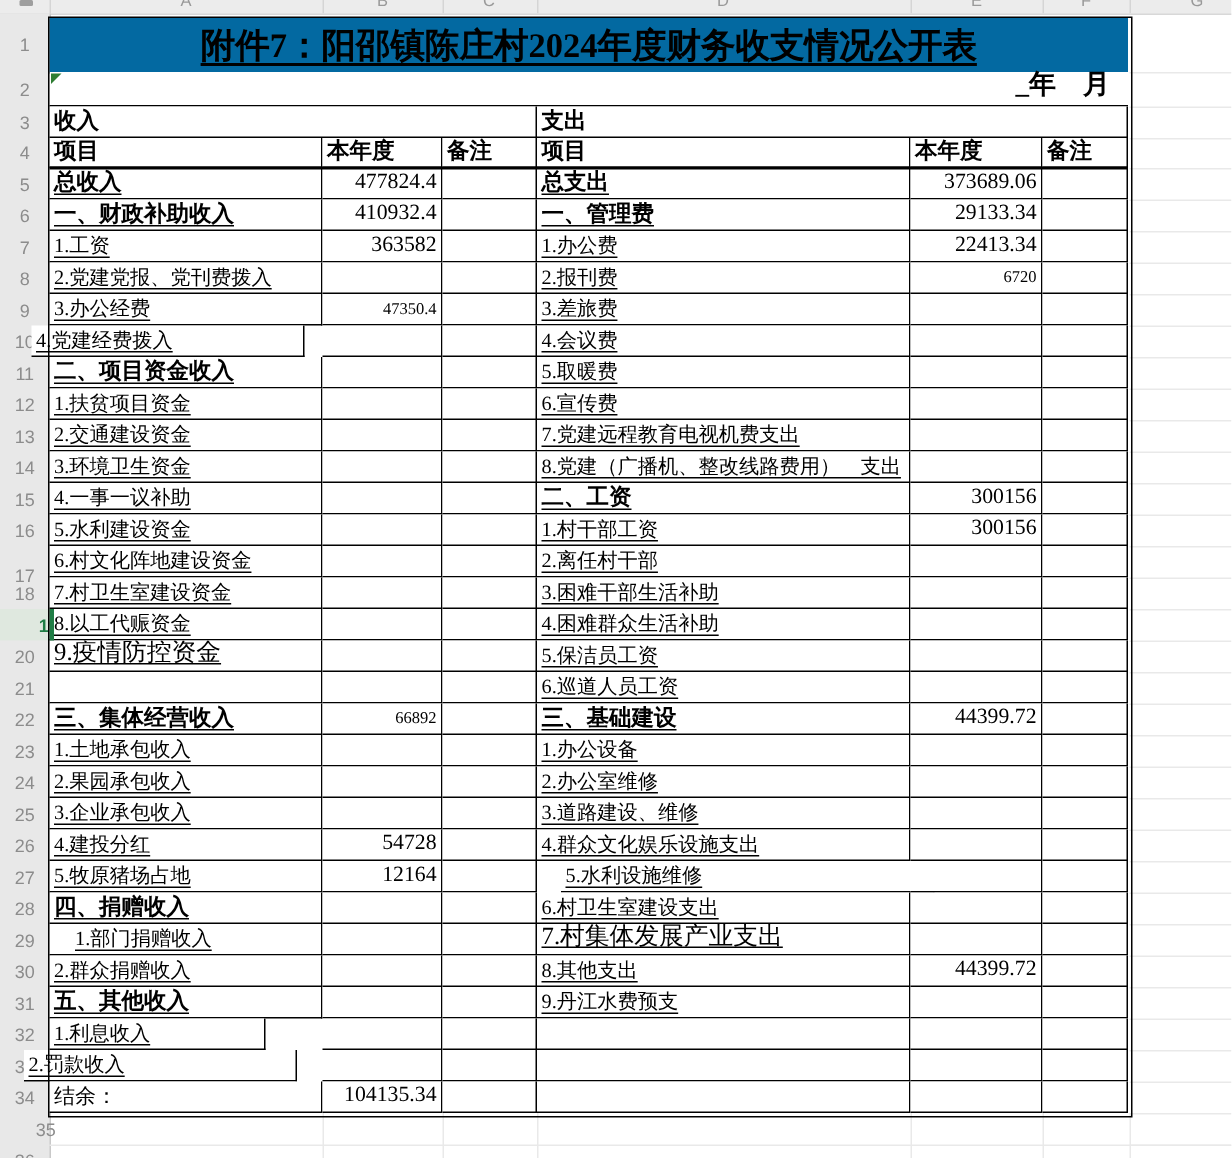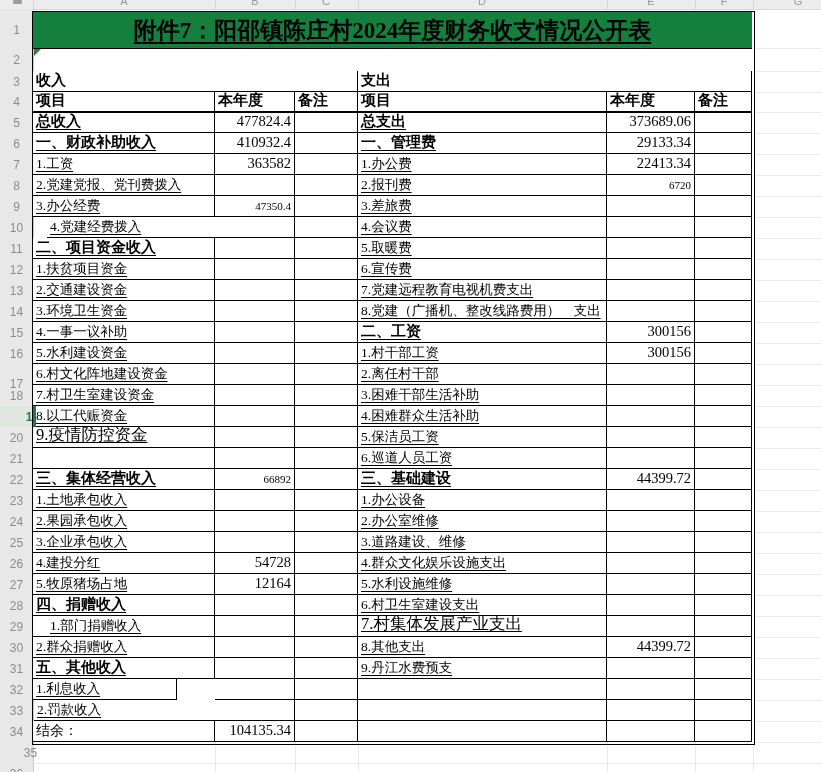--- a/index.html
+++ b/index.html
@@ -26,21 +26,21 @@
   .lbl{padding:0 0 1px 3px;justify-content:flex-start;}
   .val{justify-content:flex-end;padding:0 3px 2px 0;}
   .hdr{font-size:15px;font-weight:bold;padding-bottom:1px;}
   .sec{font-size:15px;font-weight:bold;text-decoration:underline;text-underline-offset:3px;}
   .item{font-size:13.5px;text-decoration:underline;text-underline-offset:3px;}
   .item-big{font-size:16.5px;text-decoration:underline;text-underline-offset:2px;}
   .plain{font-size:14px;}
   .num{font-size:14.5px;}
   .num-small{font-size:11px;padding-bottom:4px;}
   
-  #titlecell{position:absolute;left:33px;top:12px;width:719px;height:36px;background:#15803d;
+  #titlecell{position:absolute;left:33px;top:12px;width:719px;height:36px;background:#0369a1;
              display:flex;align-items:center;justify-content:center;font-size:23px;font-weight:bold;
              text-decoration:underline;text-underline-offset:4px;border-bottom:1px solid #000;}
   #datecell{position:absolute;left:33px;top:48px;width:719px;height:23px;background:#fff;
             display:flex;align-items:flex-end;justify-content:flex-end;padding:0 12px 2px 0;
             box-sizing:border-box;font-size:18px;font-weight:bold;border-bottom:1px solid #000;}
   #outline{position:absolute;left:32px;top:11px;width:721px;height:732px;
            border:1px solid #000;pointer-events:none;}
   #hdrline{position:absolute;left:33px;top:111px;width:719px;height:2px;background:#000;pointer-events:none;}
   #greentri{position:absolute;left:34px;top:49px;width:0;height:0;
             border-top:7px solid #2e7d32;border-right:7px solid transparent;}
@@ -101,20 +101,21 @@
       <div class="rownum" style="top: 628px; height: 21px;">30</div>
       <div class="rownum" style="top: 649px; height: 21px;">31</div>
       <div class="rownum" style="top: 670px; height: 21px;">32</div>
       <div class="rownum" style="top: 691px; height: 21px;">33</div>
       <div class="rownum" style="top: 712px; height: 21px;">34</div>
       <div class="rownum" style="top: 733px; height: 21px; padding-left: 14px;">35</div>
       <div class="rownum" style="top: 754px; height: 21px;">36</div>
     </div>
 
   <div id="titlecell" class="mergecell">附件7：阳邵镇陈庄村2024年度财务收支情况公开表</div>
+  <div id="datecell">_年　月</div>
   <div id="greentri"></div>
 
   <div class="cell lbl hdr" style="left:358px;top:71px;width:394px;height:21px;">支出</div>
   <div class="cell lbl hdr" style="left:33px;top:71px;width:325px;height:21px;">收入</div>
 
   <div class="cell lbl hdr" style="left:33px;top:92px;width:182px;height:20px;">项目</div>
   <div class="cell lbl hdr" style="left:215px;top:92px;width:80px;height:20px;">本年度</div>
   <div class="cell lbl hdr" style="left:295px;top:92px;width:63px;height:20px;">备注</div>
   <div class="cell lbl hdr" style="left:358px;top:92px;width:249px;height:20px;">项目</div>
   <div class="cell lbl hdr" style="left:607px;top:92px;width:88px;height:20px;">本年度</div>
@@ -129,21 +130,21 @@
       <div class="cell " style="left: 295px; top: 133px; width: 63px; height: 21px;"></div>
       <div class="cell lbl item" style="left: 33px; top: 154px; width: 182px; height: 21px;">1.工资</div>
       <div class="cell val num" style="left: 215px; top: 154px; width: 80px; height: 21px;">363582</div>
       <div class="cell " style="left: 295px; top: 154px; width: 63px; height: 21px;"></div>
       <div class="cell lbl item" style="left: 33px; top: 175px; width: 182px; height: 21px;">2.党建党报、党刊费拨入</div>
       <div class="cell val num" style="left: 215px; top: 175px; width: 80px; height: 21px;"></div>
       <div class="cell " style="left: 295px; top: 175px; width: 63px; height: 21px;"></div>
       <div class="cell lbl item" style="left: 33px; top: 196px; width: 182px; height: 21px;">3.办公经费</div>
       <div class="cell val num-small" style="left: 215px; top: 196px; width: 80px; height: 21px;">47350.4</div>
       <div class="cell " style="left: 295px; top: 196px; width: 63px; height: 21px;"></div>
-      <div class="cell lbl item" style="left: 47px; top: 217px; width: 182px; height: 21px;">4.党建经费拨入</div>
+      <div class="cell lbl item" style="left: 21px; top: 217px; width: 182px; height: 21px;">4.党建经费拨入</div>
       <div class="cell val num" style="left: 215px; top: 217px; width: 80px; height: 21px;"></div>
       <div class="cell " style="left: 295px; top: 217px; width: 63px; height: 21px;"></div>
       <div class="cell lbl sec" style="left: 33px; top: 238px; width: 182px; height: 21px;">二、项目资金收入</div>
       <div class="cell val num" style="left: 215px; top: 238px; width: 80px; height: 21px;"></div>
       <div class="cell " style="left: 295px; top: 238px; width: 63px; height: 21px;"></div>
       <div class="cell lbl item" style="left: 33px; top: 259px; width: 182px; height: 21px;">1.扶贫项目资金</div>
       <div class="cell val num" style="left: 215px; top: 259px; width: 80px; height: 21px;"></div>
       <div class="cell " style="left: 295px; top: 259px; width: 63px; height: 21px;"></div>
       <div class="cell lbl item" style="left: 33px; top: 280px; width: 182px; height: 21px;">2.交通建设资金</div>
       <div class="cell val num" style="left: 215px; top: 280px; width: 80px; height: 21px;"></div>
@@ -198,21 +199,21 @@
       <div class="cell " style="left: 295px; top: 616px; width: 63px; height: 21px;"></div>
       <div class="cell lbl item" style="left: 33px; top: 637px; width: 182px; height: 21px;">2.群众捐赠收入</div>
       <div class="cell val num" style="left: 215px; top: 637px; width: 80px; height: 21px;"></div>
       <div class="cell " style="left: 295px; top: 637px; width: 63px; height: 21px;"></div>
       <div class="cell lbl sec" style="left: 33px; top: 658px; width: 182px; height: 21px;">五、其他收入</div>
       <div class="cell val num" style="left: 215px; top: 658px; width: 80px; height: 21px;"></div>
       <div class="cell " style="left: 295px; top: 658px; width: 63px; height: 21px;"></div>
       <div class="cell lbl item" style="left: 33px; top: 679px; width: 144px; height: 21px;">1.利息收入</div>
       <div class="cell val num" style="left: 215px; top: 679px; width: 80px; height: 21px;"></div>
       <div class="cell " style="left: 295px; top: 679px; width: 63px; height: 21px;"></div>
-      <div class="cell lbl item" style="left: 34px; top: 700px; width: 182px; height: 21px;">2.罚款收入</div>
+      <div class="cell lbl item" style="left: 16px; top: 700px; width: 182px; height: 21px;">2.罚款收入</div>
       <div class="cell val num" style="left: 215px; top: 700px; width: 80px; height: 21px;"></div>
       <div class="cell " style="left: 295px; top: 700px; width: 63px; height: 21px;"></div>
       <div class="cell lbl plain" style="left: 33px; top: 721px; width: 182px; height: 21px;">结余：</div>
       <div class="cell val num" style="left: 215px; top: 721px; width: 80px; height: 21px;">104135.34</div>
       <div class="cell " style="left: 295px; top: 721px; width: 63px; height: 21px;"></div>
       <div class="cell lbl sec" style="left: 358px; top: 112px; width: 249px; height: 21px;">总支出</div>
       <div class="cell val num" style="left: 607px; top: 112px; width: 88px; height: 21px;">373689.06</div>
       <div class="cell " style="left: 695px; top: 112px; width: 57px; height: 21px;"></div>
       <div class="cell lbl sec" style="left: 358px; top: 133px; width: 249px; height: 21px;">一、管理费</div>
       <div class="cell val num" style="left: 607px; top: 133px; width: 88px; height: 21px;">29133.34</div>
@@ -270,21 +271,21 @@
       <div class="cell " style="left: 695px; top: 490px; width: 57px; height: 21px;"></div>
       <div class="cell lbl item" style="left: 358px; top: 511px; width: 249px; height: 21px;">2.办公室维修</div>
       <div class="cell val num" style="left: 607px; top: 511px; width: 88px; height: 21px;"></div>
       <div class="cell " style="left: 695px; top: 511px; width: 57px; height: 21px;"></div>
       <div class="cell lbl item" style="left: 358px; top: 532px; width: 249px; height: 21px;">3.道路建设、维修</div>
       <div class="cell val num" style="left: 607px; top: 532px; width: 88px; height: 21px;"></div>
       <div class="cell " style="left: 695px; top: 532px; width: 57px; height: 21px;"></div>
       <div class="cell lbl item" style="left: 358px; top: 553px; width: 249px; height: 21px;">4.群众文化娱乐设施支出</div>
       <div class="cell val num" style="left: 607px; top: 553px; width: 88px; height: 21px;"></div>
       <div class="cell " style="left: 695px; top: 553px; width: 57px; height: 21px;"></div>
-      <div class="cell lbl item" style="left: 358px; top: 574px; width: 249px; height: 21px;">5.水利设施维修</div>
+      <div class="cell lbl item" style="left: 374px; top: 574px; width: 249px; height: 21px;">5.水利设施维修</div>
       <div class="cell val num" style="left: 607px; top: 574px; width: 88px; height: 21px;"></div>
       <div class="cell " style="left: 695px; top: 574px; width: 57px; height: 21px;"></div>
       <div class="cell lbl item" style="left: 358px; top: 595px; width: 249px; height: 21px;">6.村卫生室建设支出</div>
       <div class="cell val num" style="left: 607px; top: 595px; width: 88px; height: 21px;"></div>
       <div class="cell " style="left: 695px; top: 595px; width: 57px; height: 21px;"></div>
       <div class="cell lbl item-big" style="left: 358px; top: 616px; width: 249px; height: 21px;">7.村集体发展产业支出</div>
       <div class="cell val num" style="left: 607px; top: 616px; width: 88px; height: 21px;"></div>
       <div class="cell " style="left: 695px; top: 616px; width: 57px; height: 21px;"></div>
       <div class="cell lbl item" style="left: 358px; top: 637px; width: 249px; height: 21px;">8.其他支出</div>
       <div class="cell val num" style="left: 607px; top: 637px; width: 88px; height: 21px;">44399.72</div>

